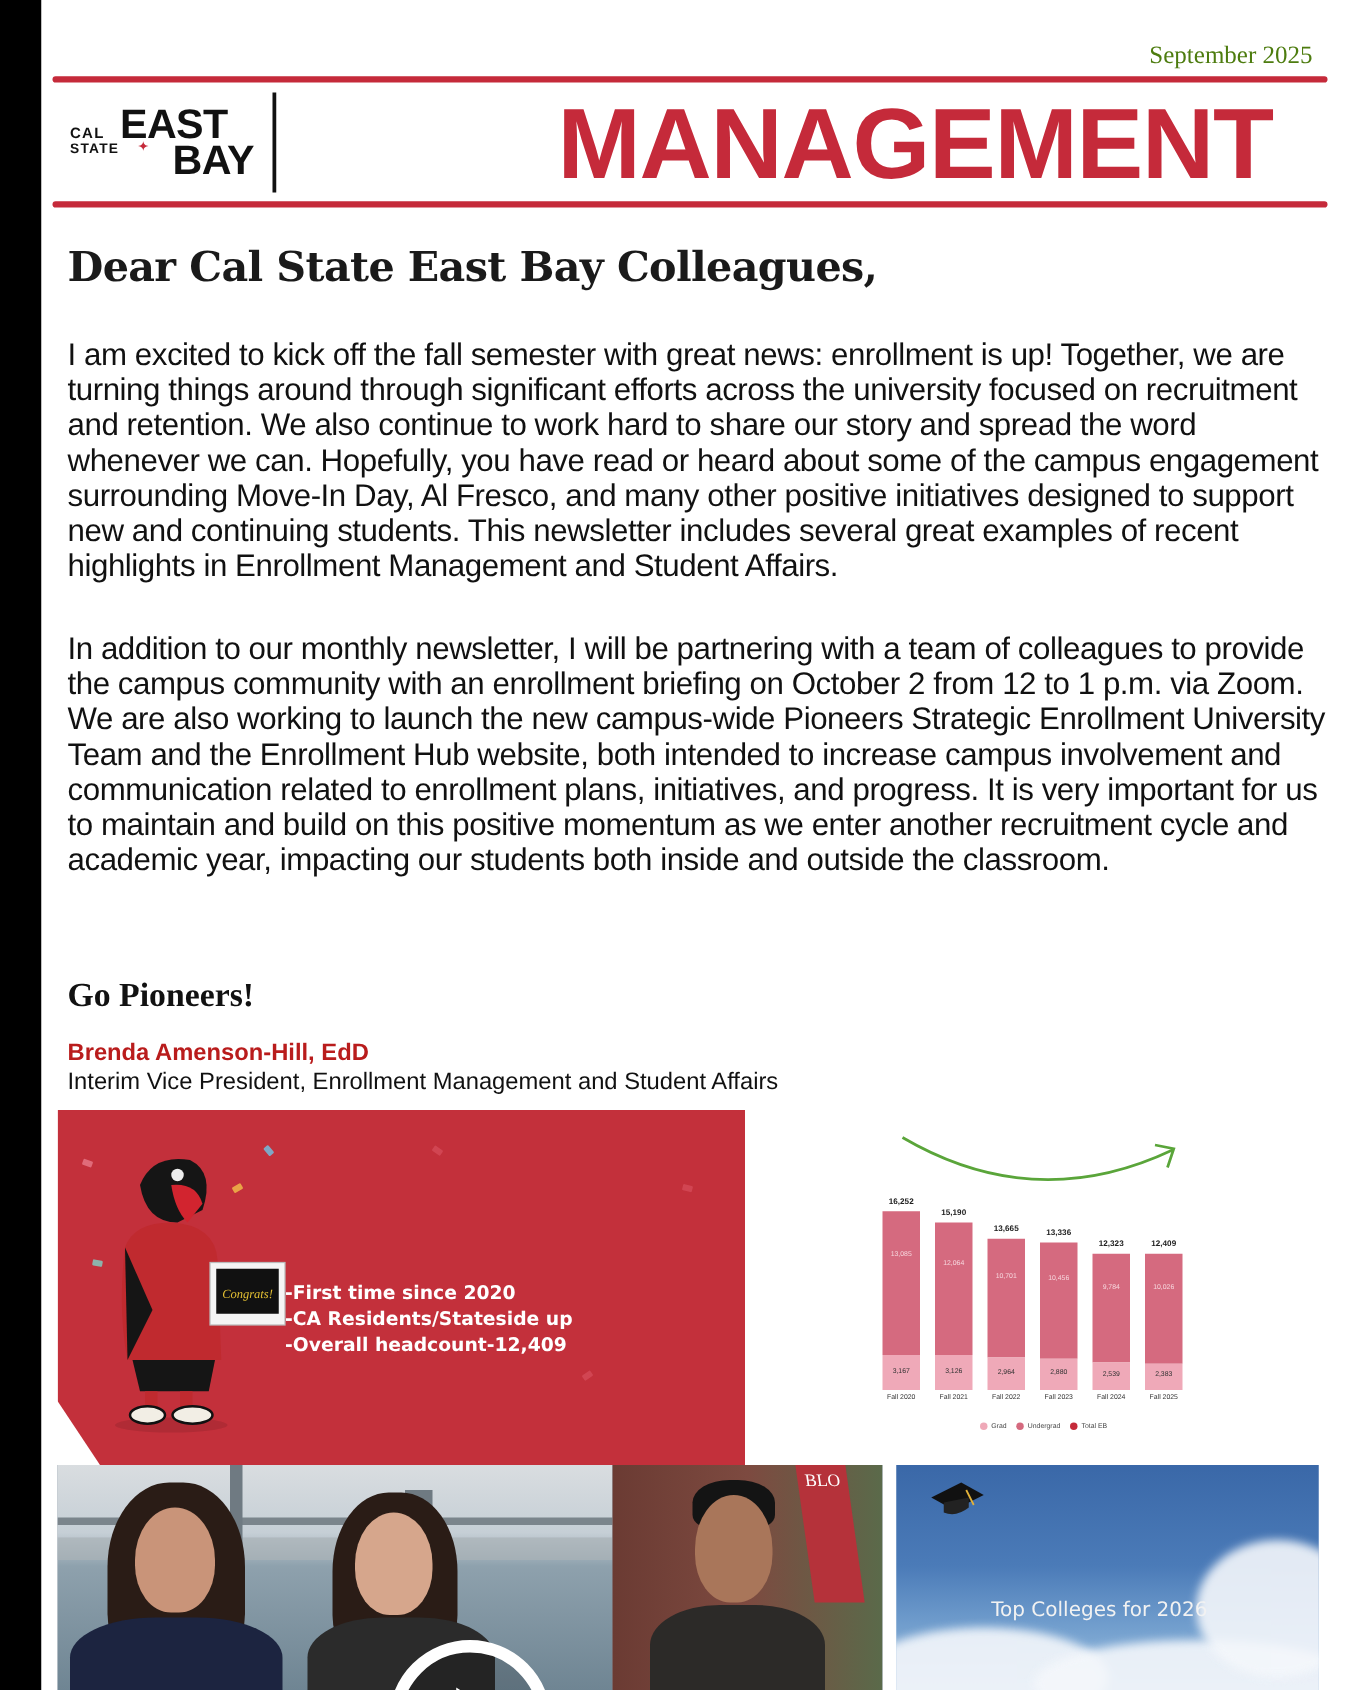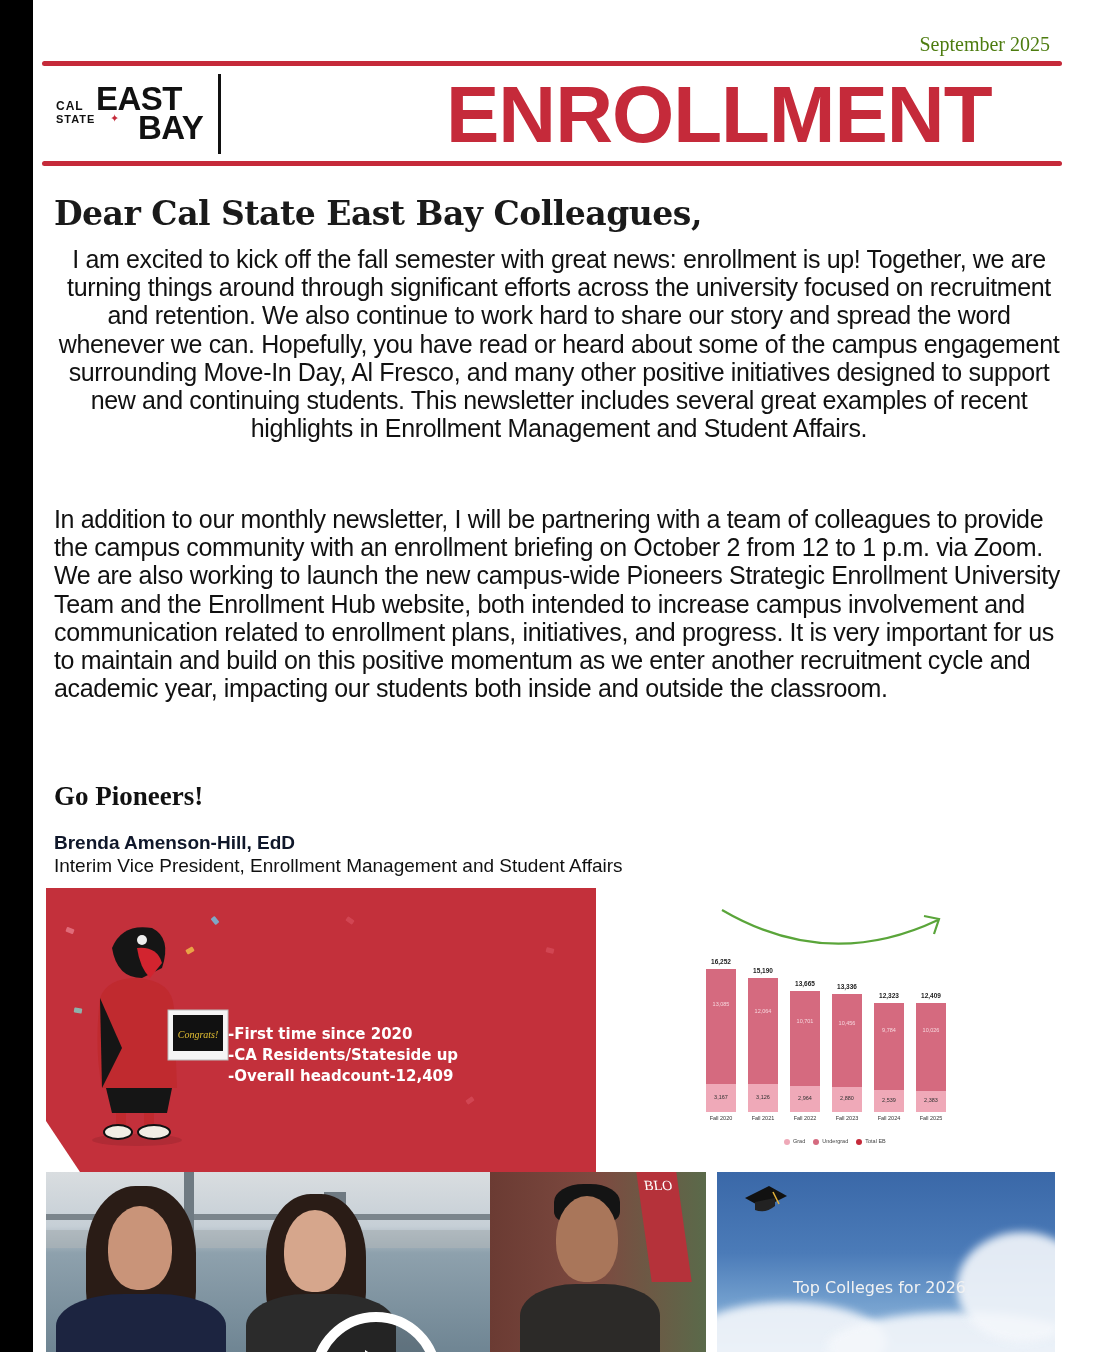--- a/index.html
+++ b/index.html
@@ -21,25 +21,25 @@
   .logo .star { position: absolute; left: 54px; top: 28px; color: #c52a3a; font-size: 11px; line-height: 12px; }
   .logo .east { position: absolute; left: 40px; top: 0px; font-size: 33px; font-weight: bold; line-height: 30px; color: #111; letter-spacing: -0.5px; }
   .logo .bay { position: absolute; left: 82px; top: 29px; font-size: 33px; font-weight: bold; line-height: 30px; color: #111; letter-spacing: -0.5px; }
   .divider-v { position: absolute; left: 176px; top: 4px; width: 3px; height: 80px; background: #111; }
   .dept { position: absolute; left: 196px; top: 19px; font-size: 14px; font-weight: bold; line-height: 14px; color: #222; letter-spacing: 0.8px; }
   .title { position: absolute; left: 404px; top: 2px; font-size: 80px; font-weight: bold; color: #c52a3a; letter-spacing: -1px; line-height: 86px; }
 
   .greeting { position: absolute; left: 54px; top: 194px; font-family: "DejaVu Serif", serif; font-weight: bold; font-size: 33px; color: #1a1a1a; letter-spacing: -0.5px; }
 
   .para { position: absolute; left: 54px; width: 1010px; font-family: "Liberation Sans", sans-serif; font-size: 25px; line-height: 28.2px; color: #111; letter-spacing: -0.35px; }
-  .para.p1 { top: 245px; text-align: center; }
+  .para.p1 { top: 270px; }
   .para.p2 { top: 505px; }
 
   .signoff { position: absolute; left: 54px; top: 781px; font-family: "Liberation Serif", serif; font-weight: bold; font-size: 27px; color: #111; }
-  .sig-name { position: absolute; left: 54px; top: 832px; font-weight: bold; font-size: 19px; color: #0f172a; }
+  .sig-name { position: absolute; left: 54px; top: 832px; font-weight: bold; font-size: 19px; color: #b91c1c; }
   .sig-title { position: absolute; left: 54px; top: 855px; font-size: 19px; color: #111; }
 
   
   .banner { position: absolute; left: 46px; top: 888px; width: 550px; height: 284px; background: #c3303b; overflow: hidden;
             clip-path: polygon(0 0, 100% 0, 100% 100%, 34px 100%, 0 82%); }
   .confetti { position: absolute; width: 8px; height: 5px; border-radius: 1px; opacity: .8; }
   .mascot { position: absolute; left: 36px; top: 30px; width: 150px; height: 230px; }
   .banner-title { position: absolute; left: 182px; top: 72px; color: #fff; font-family: "DejaVu Sans", sans-serif; font-weight: bold; font-size: 22px; letter-spacing: 0.3px; }
   .banner-points { position: absolute; left: 182px; top: 136px; color: #fff; font-family: "DejaVu Sans", sans-serif; font-weight: bold; font-size: 15px; line-height: 21px; }
 
@@ -90,21 +90,21 @@
 
 <div class="masthead">
   <div class="logo">
     <span class="cal">CAL</span>
     <span class="state">STATE</span>
     <span class="star">✦</span>
     <span class="east">EAST</span>
     <span class="bay">BAY</span>
   </div>
   <div class="divider-v"></div>
-  <div class="title">ENROLLMENT</div>
+  <div class="title">MANAGEMENT</div>
 </div>
 <div class="rule bottom"></div>
 
 <h1 class="greeting">Dear Cal State East Bay Colleagues,</h1>
 <p class="para p1">I am excited to kick off the fall semester with great news: enrollment is up! Together, we are turning things around through significant efforts across the university focused on recruitment and retention. We also continue to work hard to share our story and spread the word whenever we can. Hopefully, you have read or heard about some of the campus engagement surrounding Move-In Day, Al Fresco, and many other positive initiatives designed to support new and continuing students. This newsletter includes several great examples of recent highlights in Enrollment Management and Student Affairs.</p>
 <p class="para p2">In addition to our monthly newsletter, I will be partnering with a team of colleagues to provide the campus community with an enrollment briefing on October 2 from 12 to 1 p.m. via Zoom. We are also working to launch the new campus-wide Pioneers Strategic Enrollment University Team and the Enrollment Hub website, both intended to increase campus involvement and communication related to enrollment plans, initiatives, and progress. It is very important for us to maintain and build on this positive momentum as we enter another recruitment cycle and academic year, impacting our students both inside and outside the classroom.</p>
 
 <div class="signoff">Go Pioneers!</div>
 <div class="sig-name">Brenda Amenson-Hill, EdD</div>
 <div class="sig-title">Interim Vice President, Enrollment Management and Student Affairs</div>

